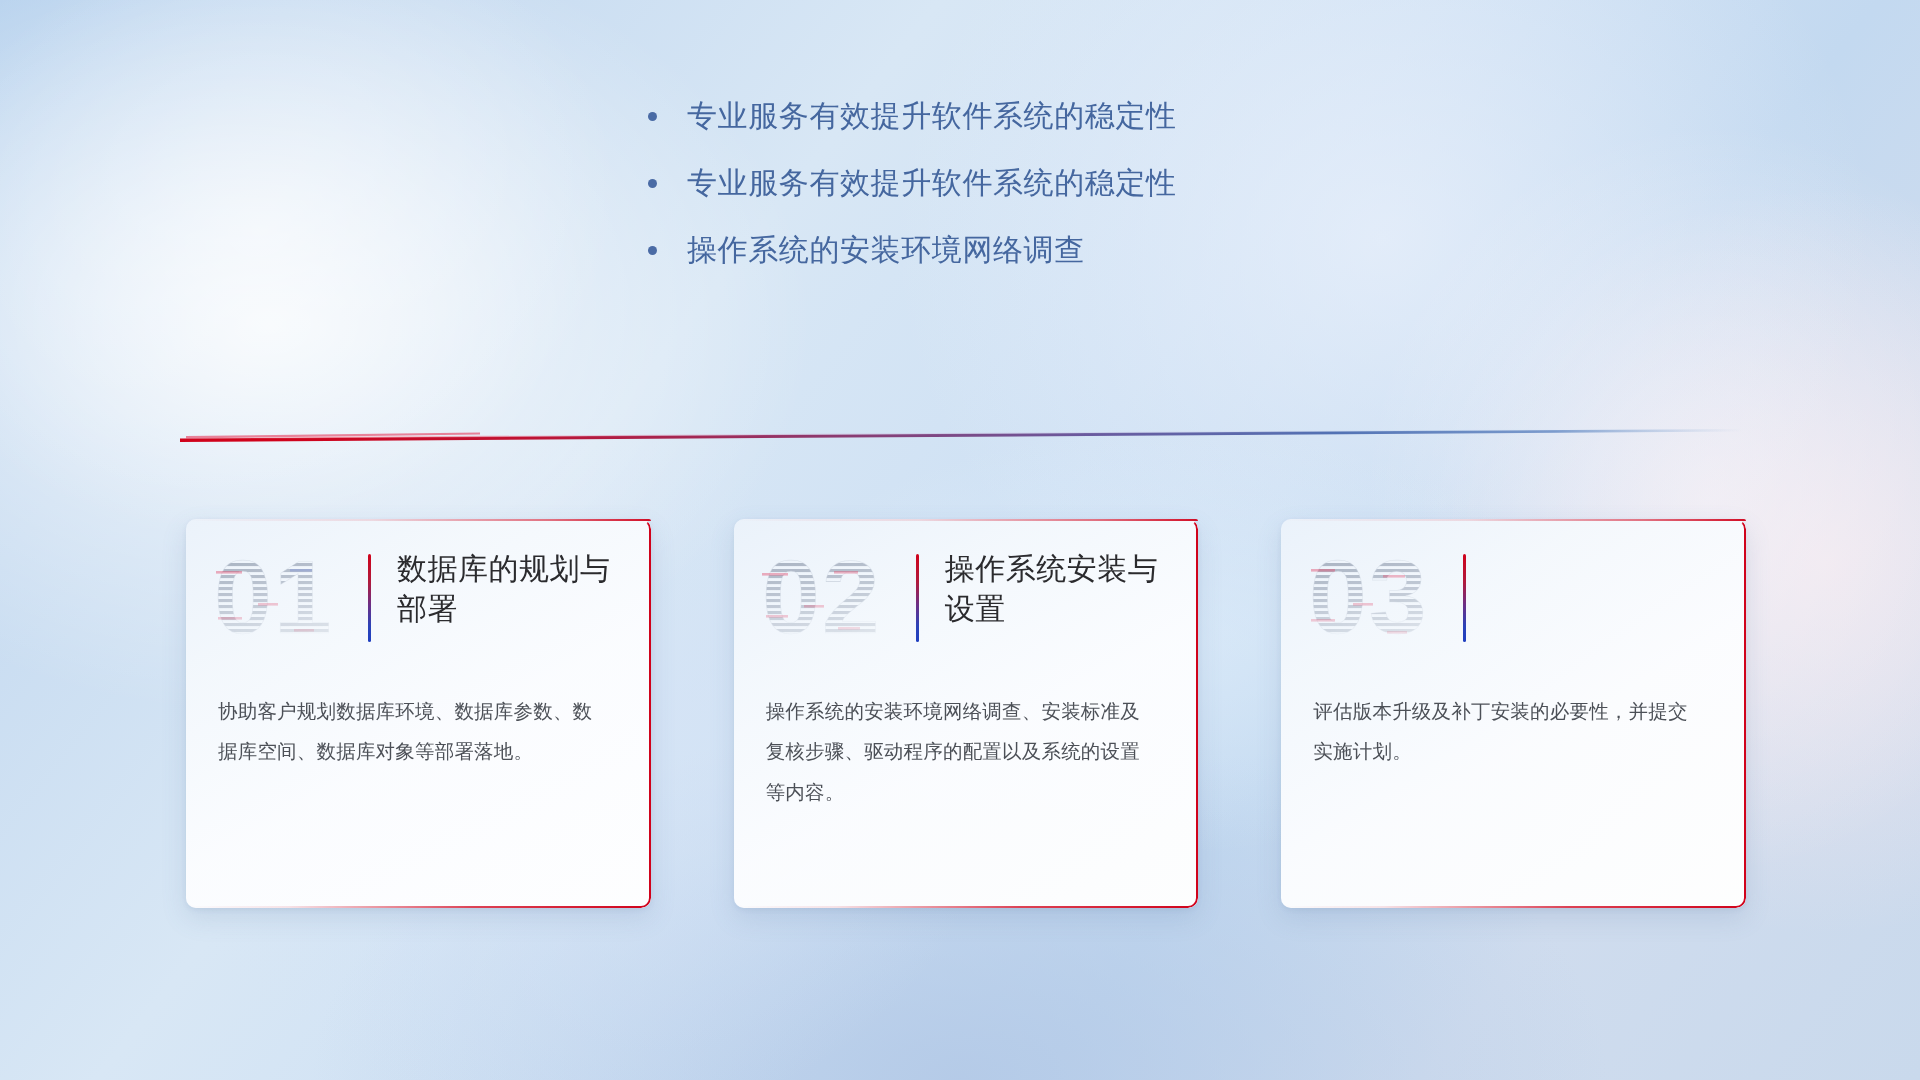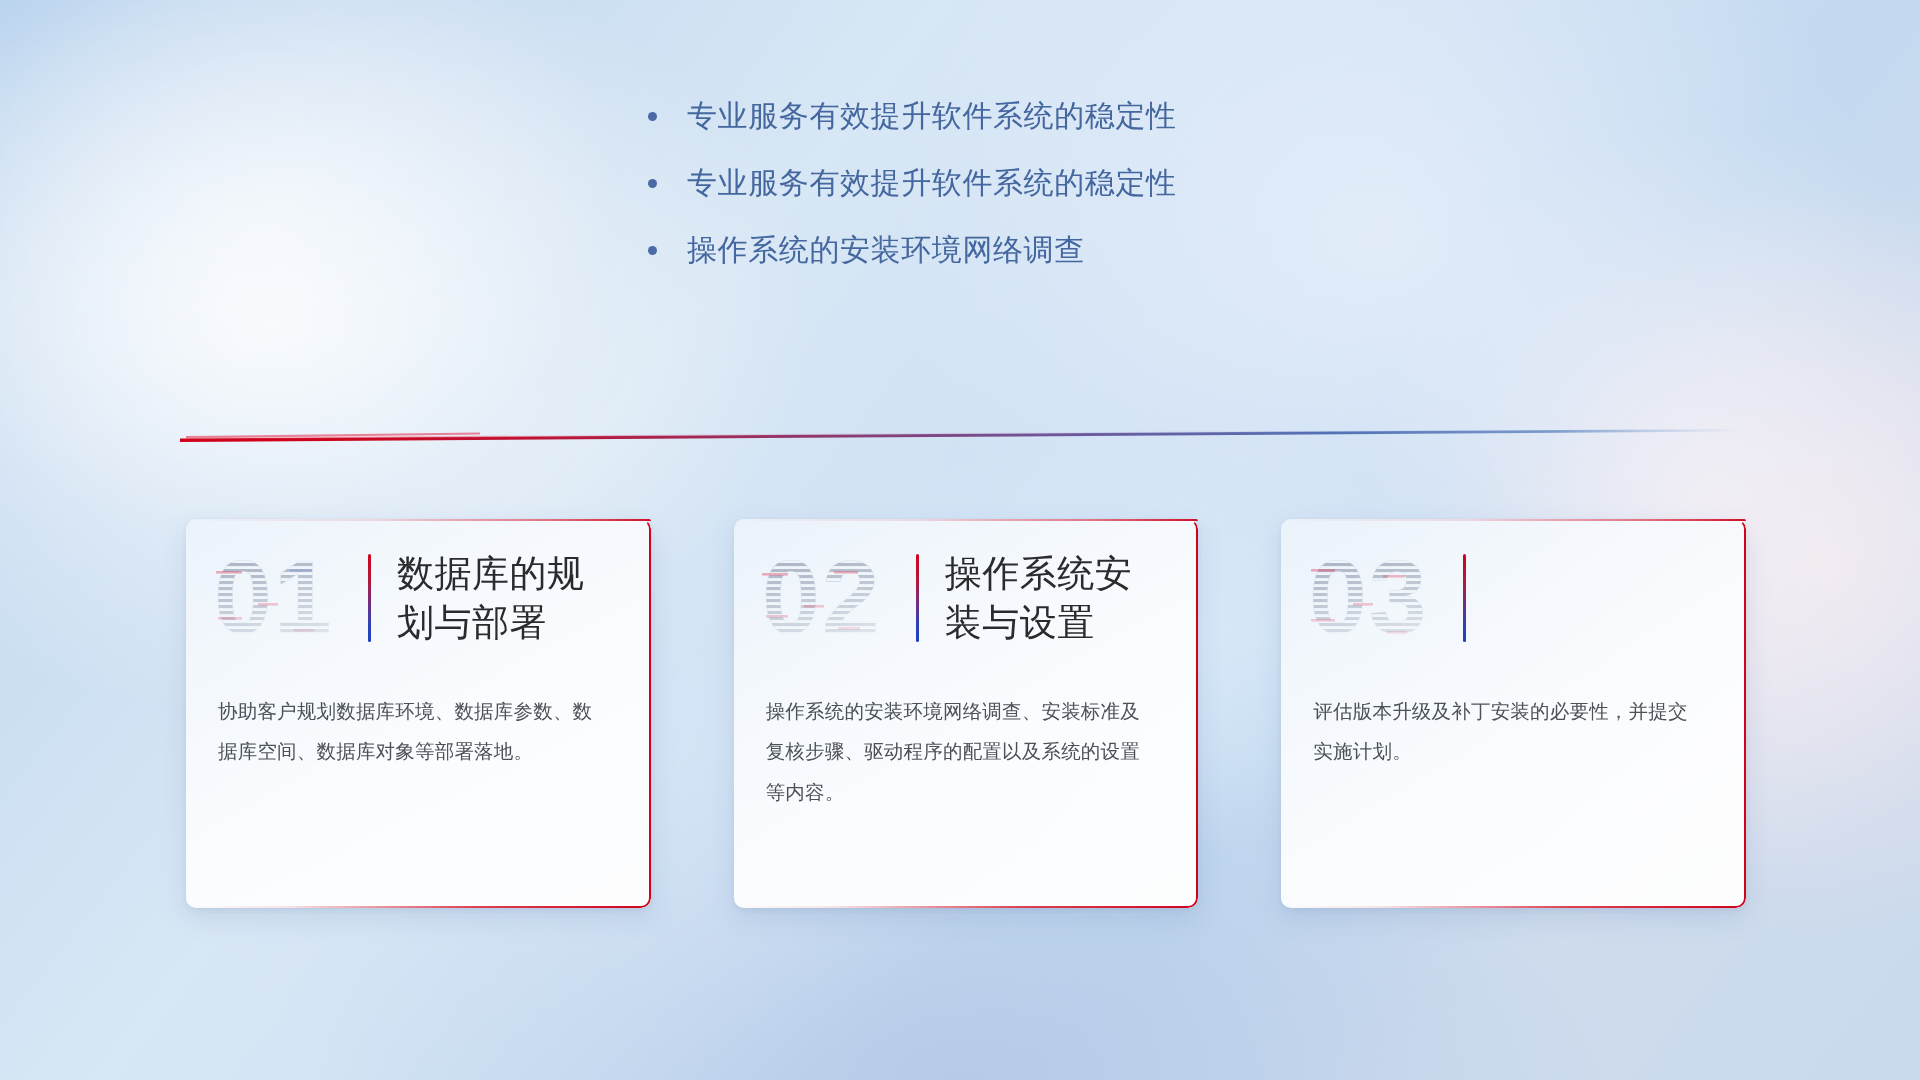--- a/index.html
+++ b/index.html
@@ -155,21 +155,21 @@
 
   .card-rule {
     width: 3px;
     height: 88px;
     margin: 9px 26px 0 6px;
     flex: 0 0 auto;
     background: linear-gradient(to bottom, #d0021b 0%, #b01a3c 32%, #6b2f86 58%, #2b43b8 82%, #1f3fc0 100%);
     border-radius: 1.5px;
   }
   .card-title {
-    font-size: 37px;
+    font-size: 30px;
     line-height: 1.33;
     color: #2b2b2e;
     letter-spacing: 0.5px;
     padding-top: 4px;
     font-weight: 400;
   }
 
   .card-body {
     padding: 22px 52px 0 32px;
     font-size: 19.5px;

